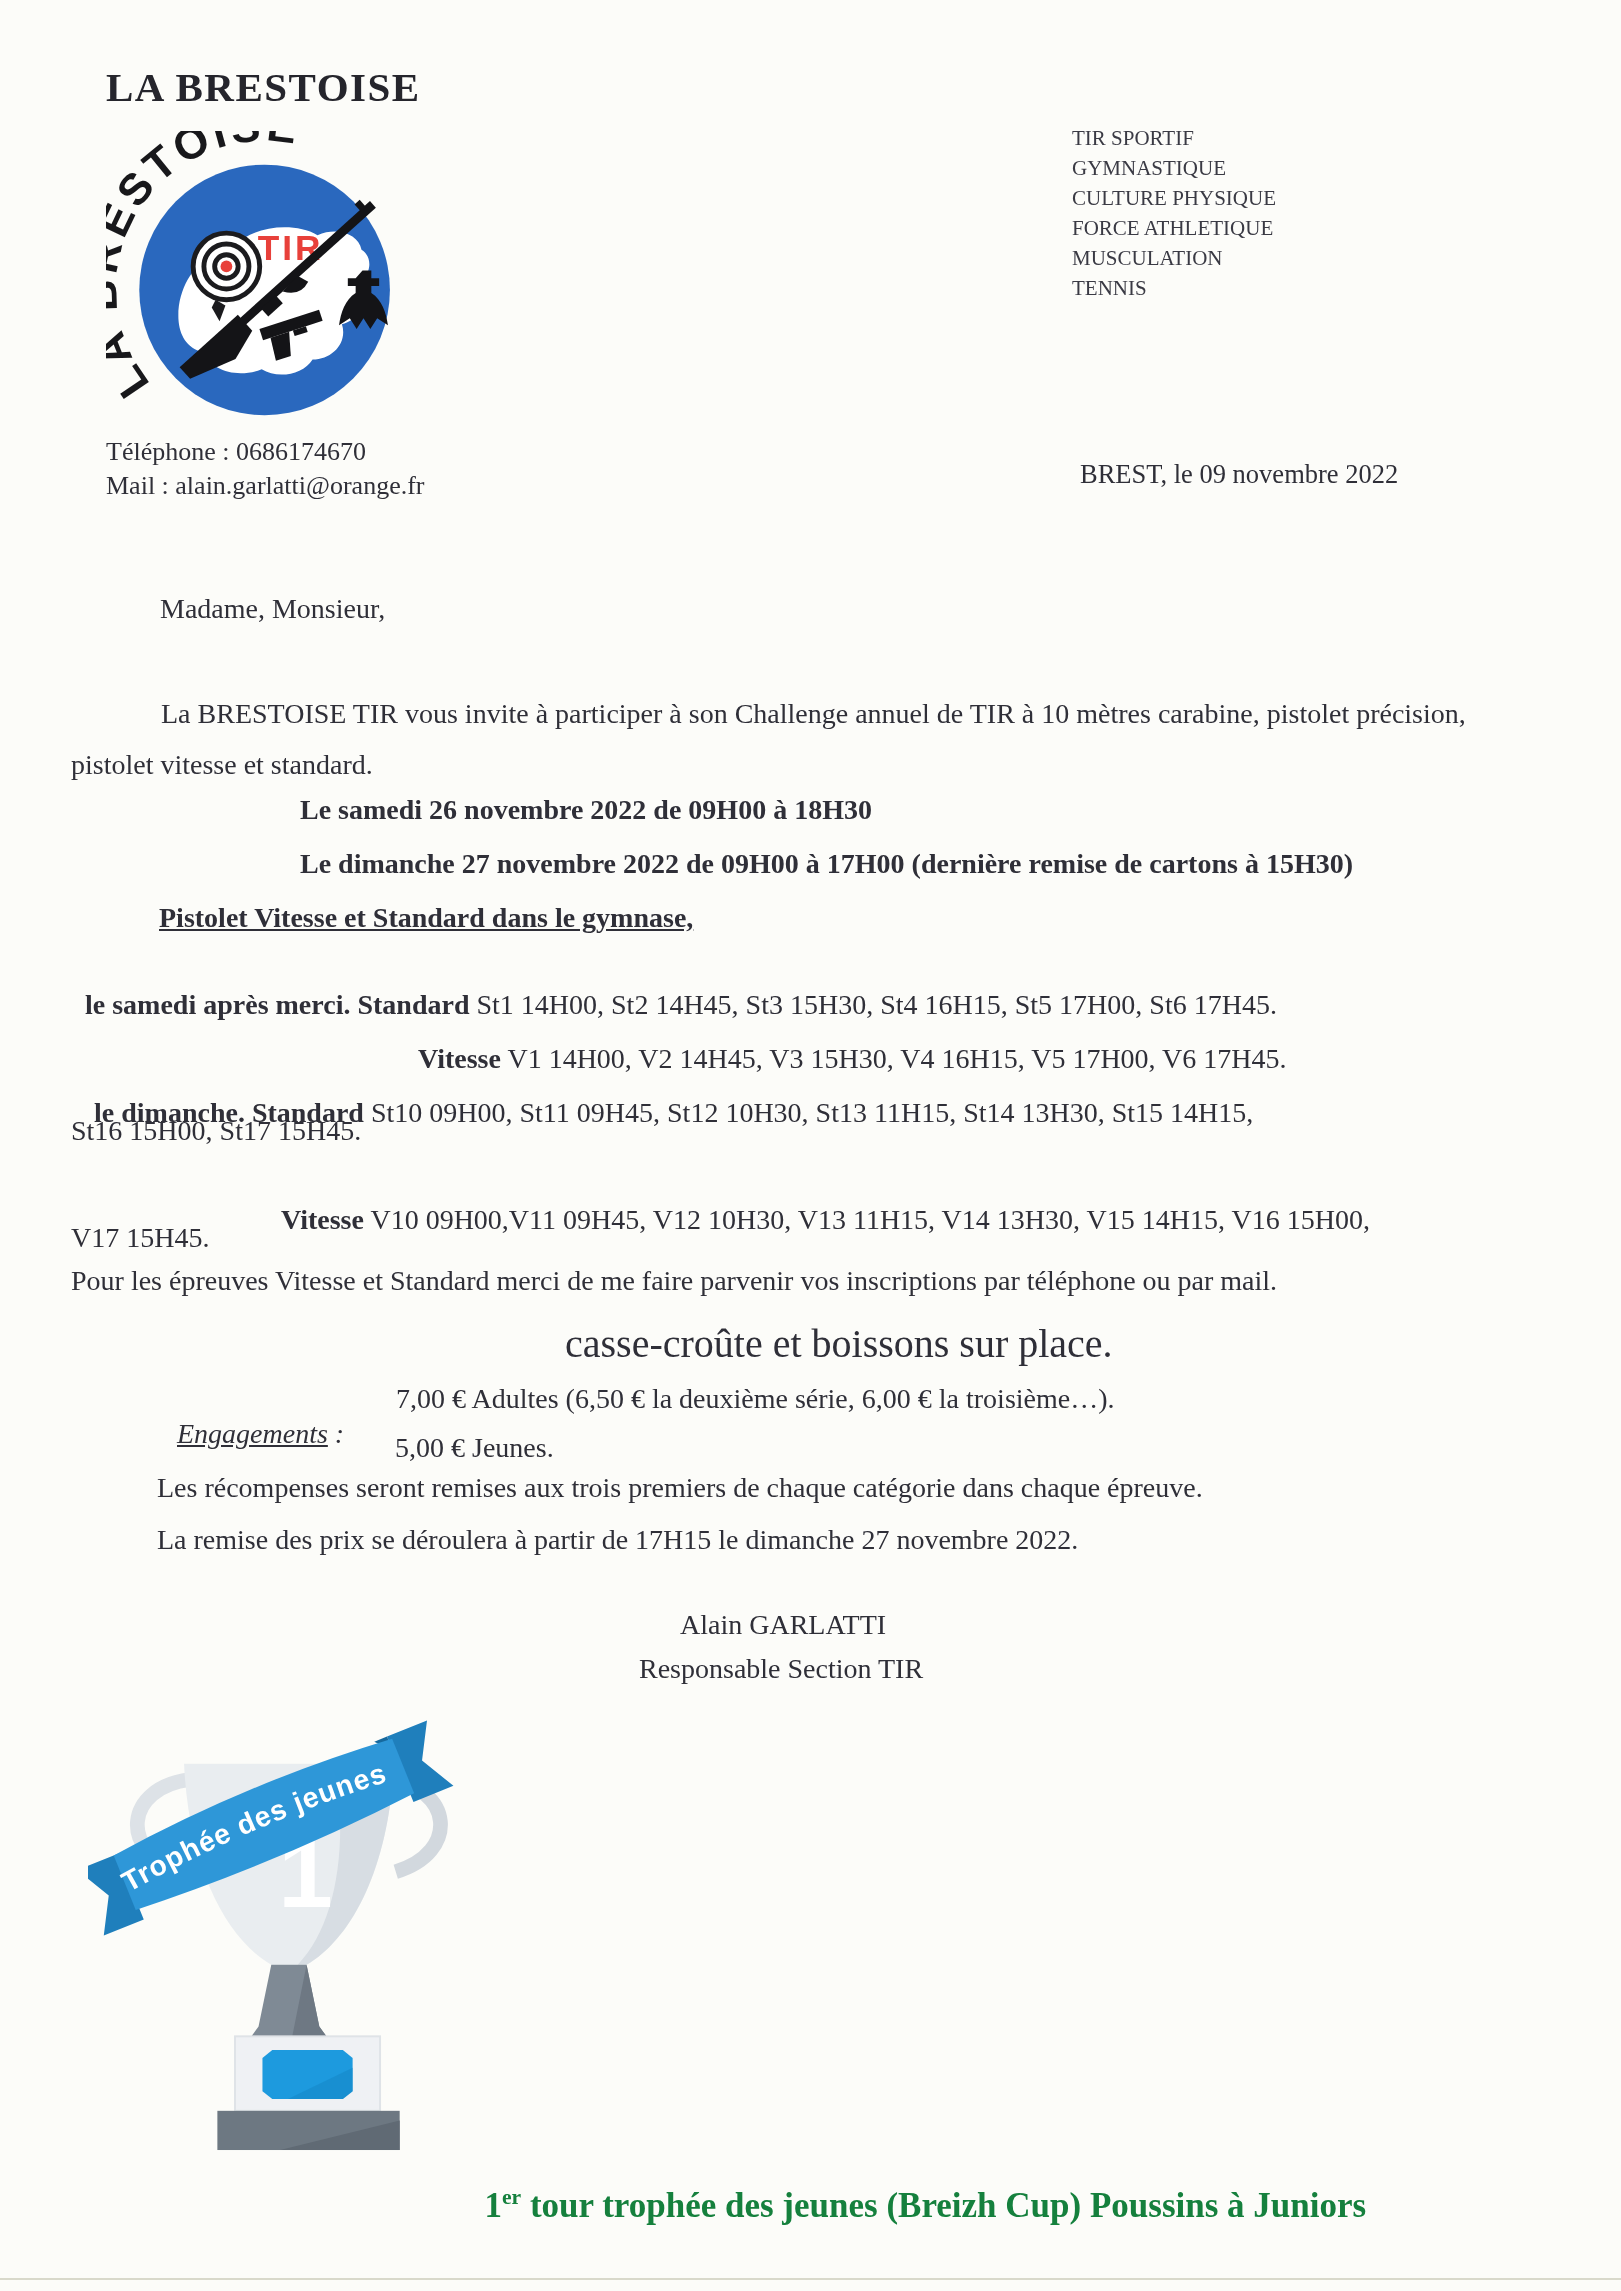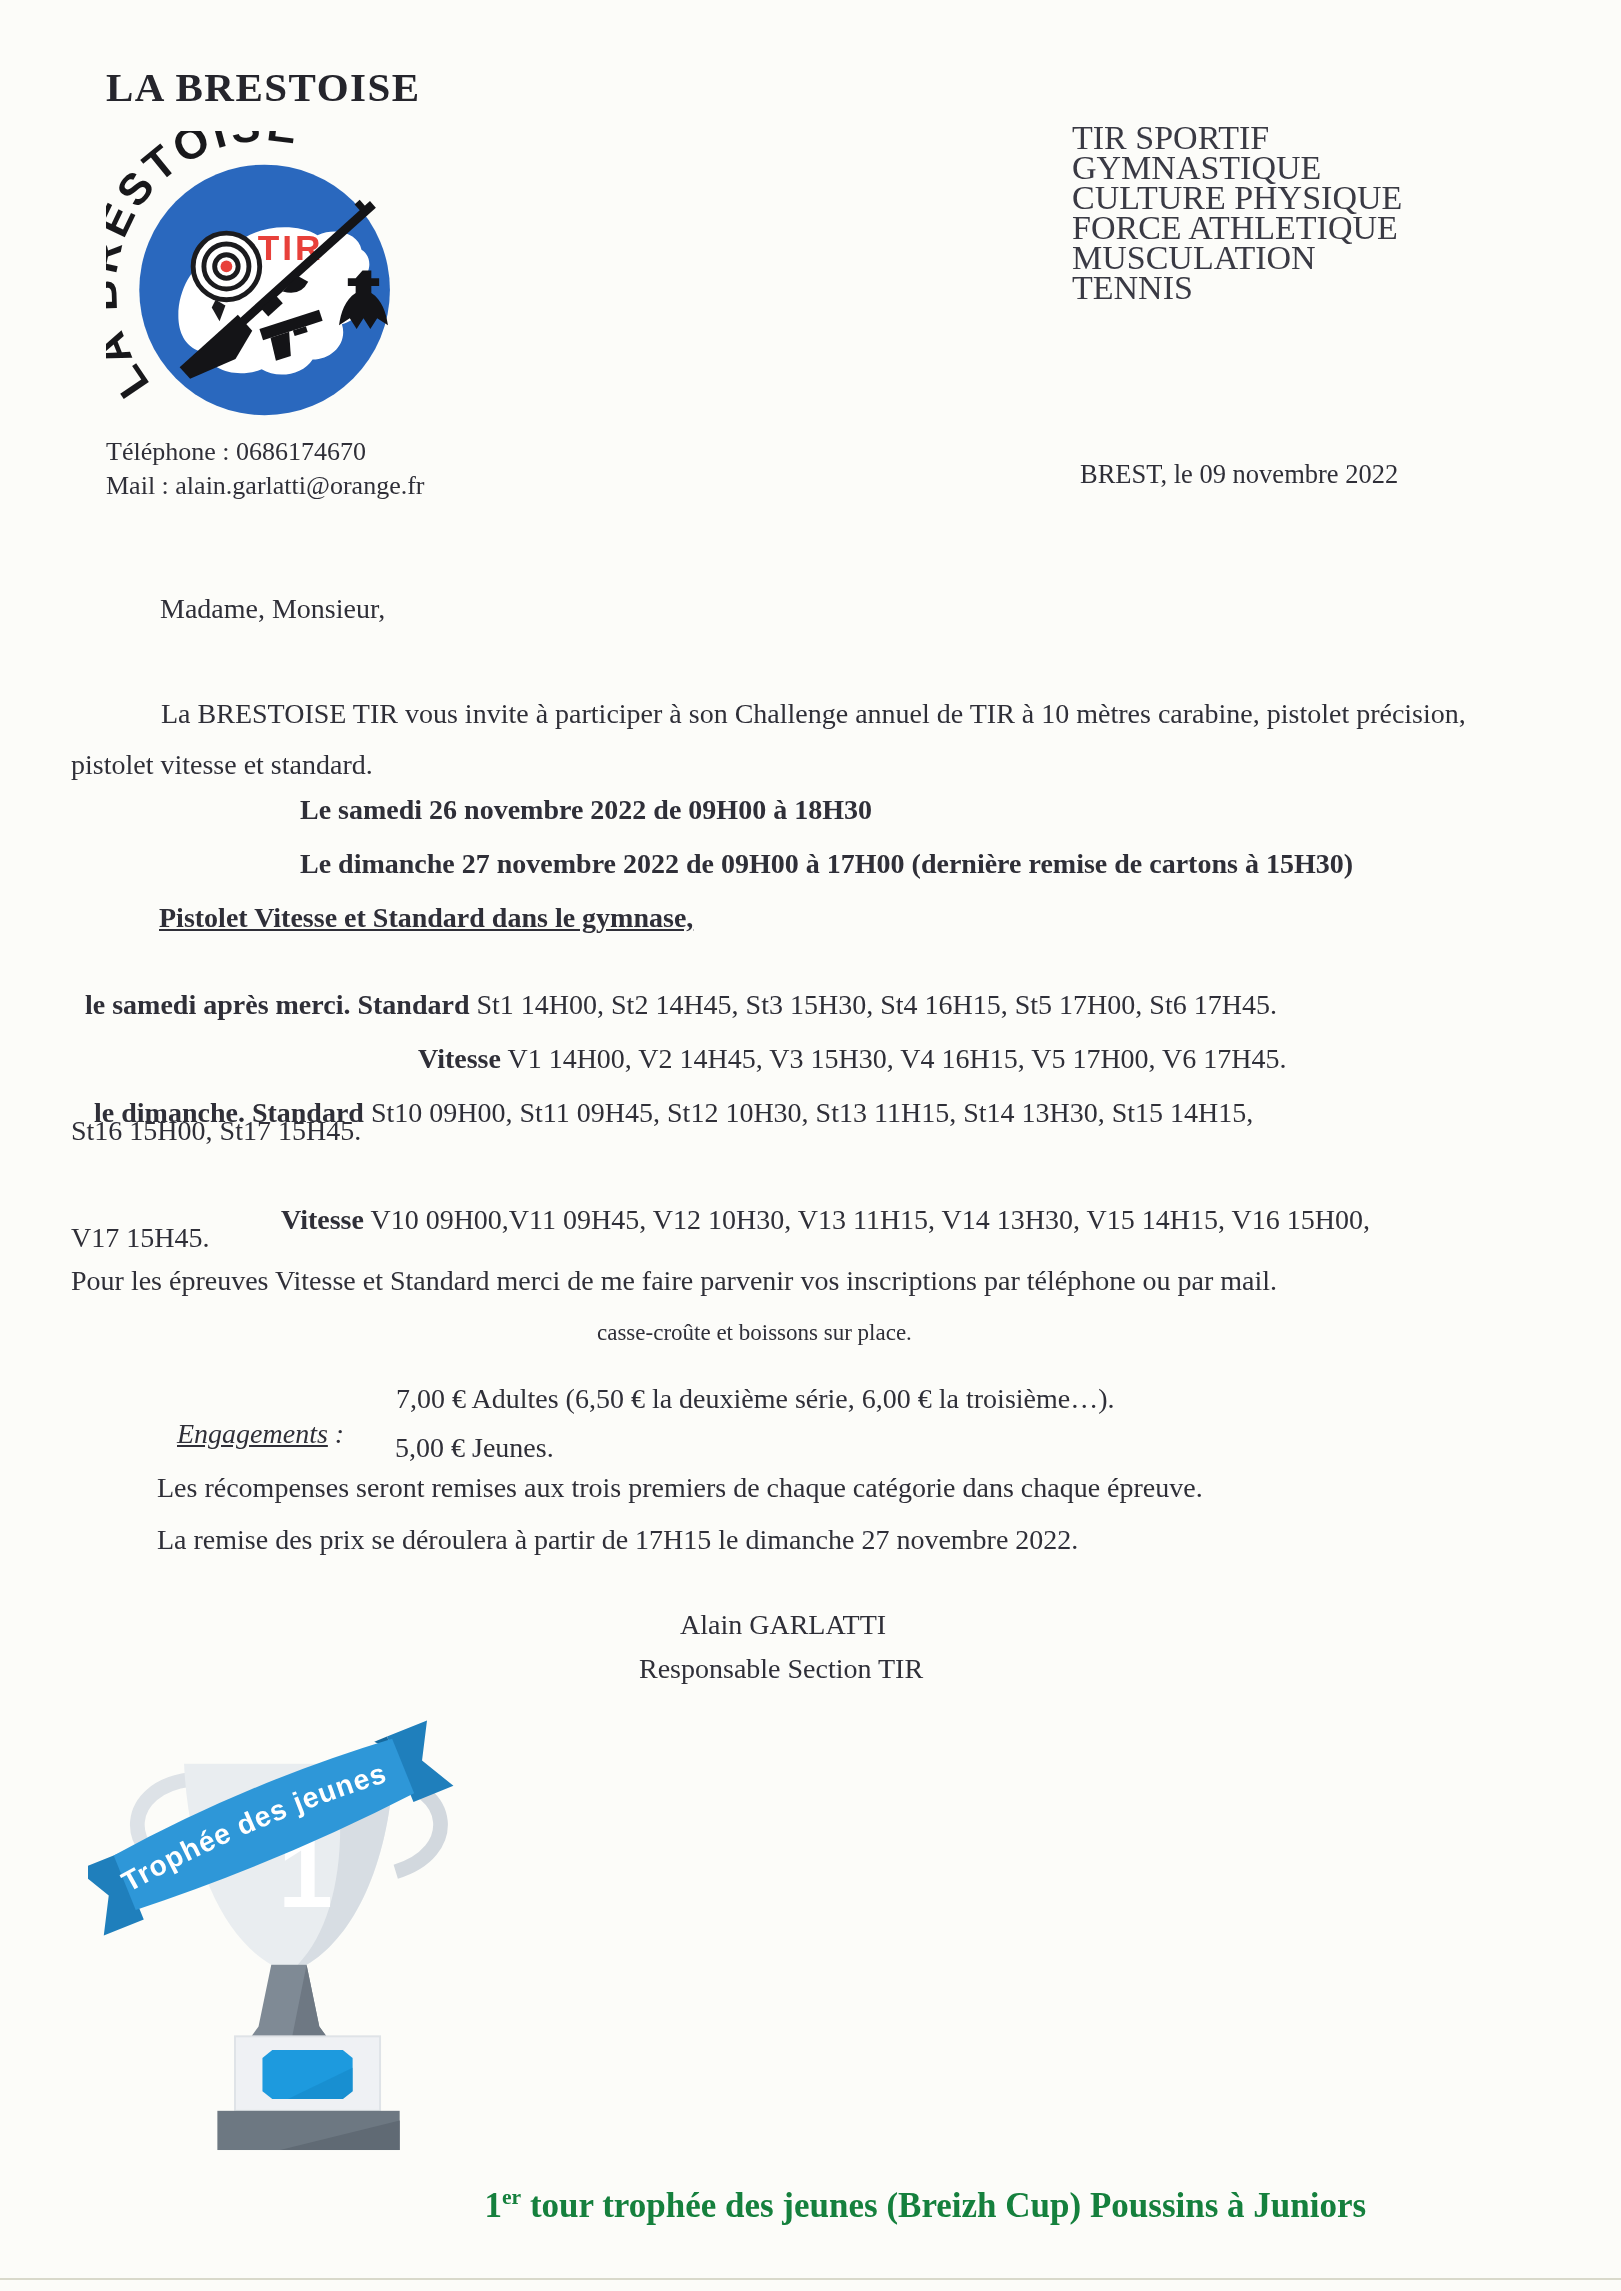--- a/index.html
+++ b/index.html
@@ -11,28 +11,28 @@
   }
   .abs{position:absolute;}
   .line{position:absolute;white-space:pre;font-size:28px;line-height:1.25;}
   .b{font-weight:bold;}
   .i{font-style:italic;}
   .u{text-decoration:underline;}
   .title{
     position:absolute;font-size:41px;font-weight:bold;letter-spacing:1.5px;color:#25252c;
     white-space:pre;
   }
-  .acts{position:absolute;left:1072px;top:123px;font-size:34px;line-height:30px;color:#3a3a44;}
+  .acts{position:absolute;left:1072px;top:123px;font-size:21px;line-height:30px;color:#3a3a44;}
   .contact{position:absolute;left:106px;top:435px;font-size:26px;line-height:34px;}
   .date{position:absolute;left:1080px;top:459px;font-size:26.5px;white-space:pre;}
   .intro{
     position:absolute;left:71px;top:688px;width:1411px;
     font-size:28px;line-height:51px;text-indent:90px;white-space:normal;
   }
-  .food{position:absolute;font-size:23px;white-space:pre;margin-left:32px;}
+  .food{position:absolute;font-size:40px;white-space:pre;}
   .footer-line{position:absolute;font-size:35px;font-weight:bold;white-space:pre;color:#15803d;}
   .footer-line sup{font-size:21.6px;}
   .scan-edge{position:absolute;left:0;top:2278px;width:1621px;height:2px;background:#d9d9cb;}
   svg text{font-family:"Liberation Sans", sans-serif;}
 </style>
 </head>
 <body>
 
 <div class="title" style="left:106px;top:63px;">LA BRESTOISE</div>
 

